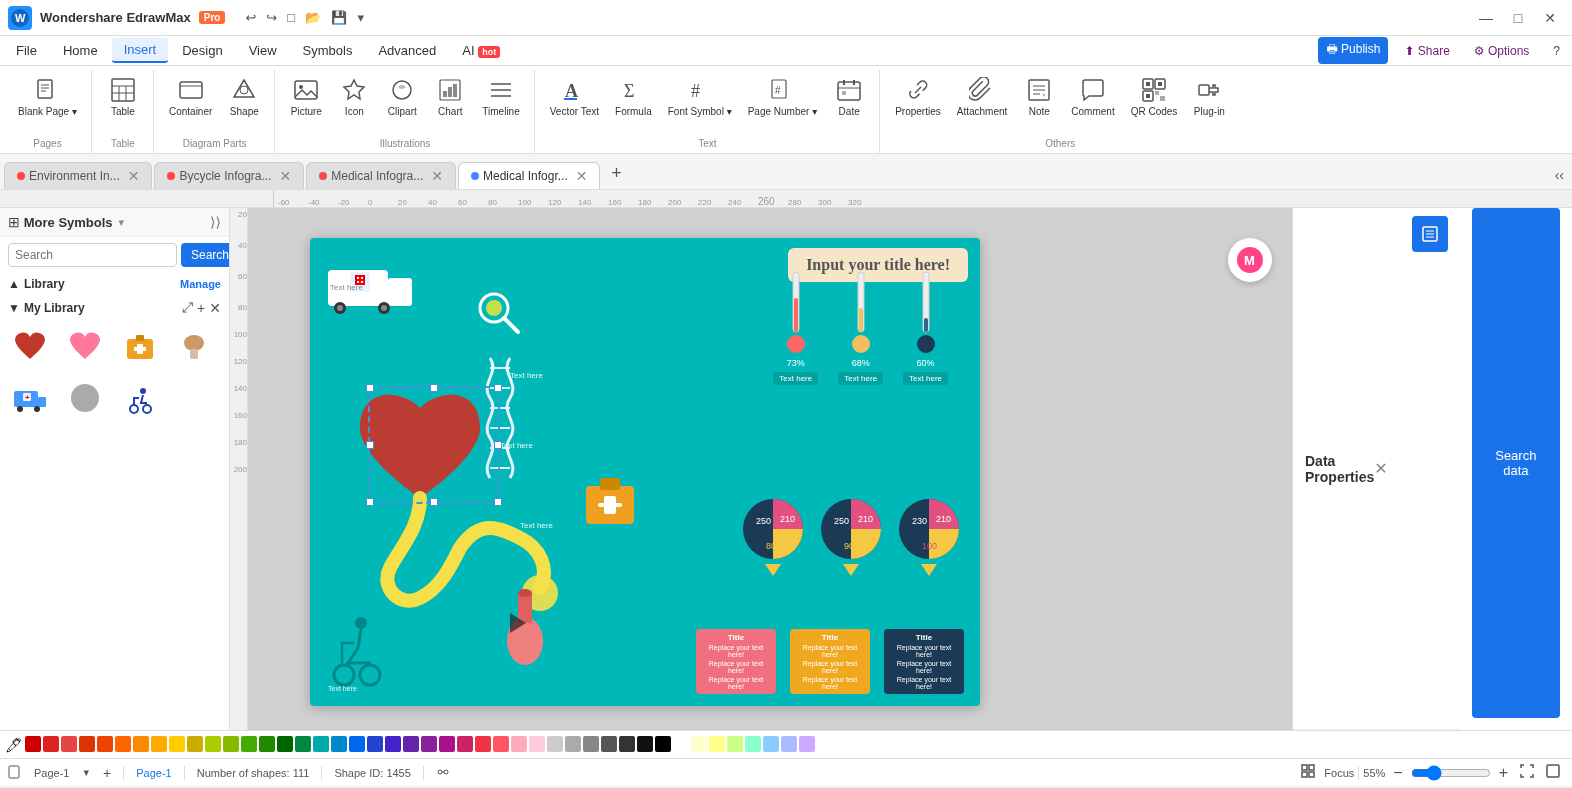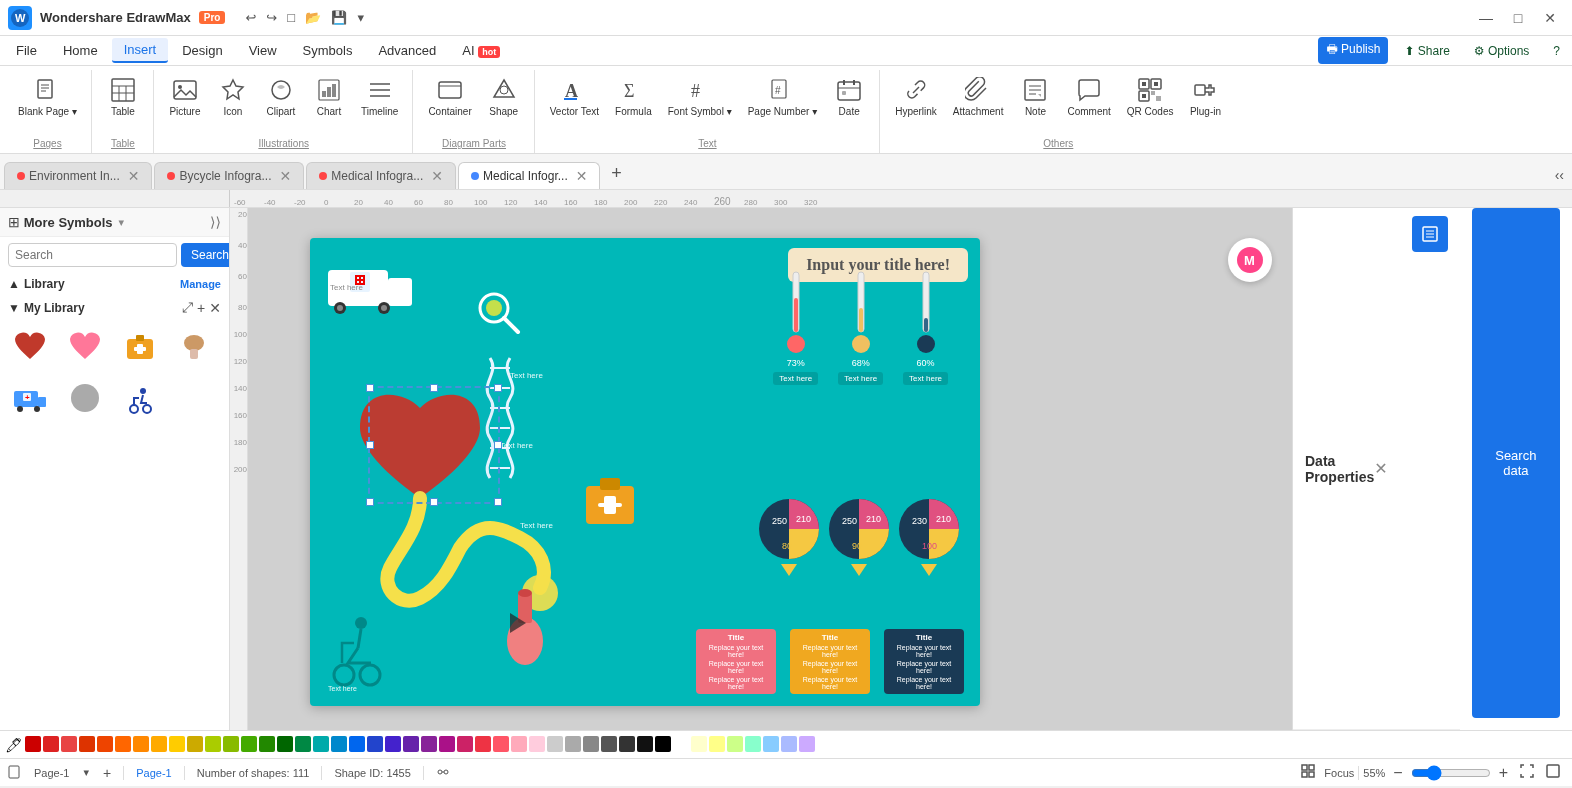--- a/index.html
+++ b/index.html
@@ -29,21 +29,21 @@
       background: #fff;
       display: flex;
       align-items: center;
       padding: 0 4px;
       border-bottom: 1px solid #ddd;
       gap: 2px;
     }
     .menu-item { padding: 4px 12px; cursor: pointer; border-radius: 3px; font-size: 13px; color: #333; }
     .menu-item.active { background: #e8f0fe; color: #1a73e8; border-bottom: 2px solid #1a73e8; }
     .menu-right { margin-left: auto; display: flex; align-items: center; gap: 8px; }
-    .menu-right button { background: none; border: none; cursor: pointer; font-size: 12px; color: #14532d; padding: 3px 8px; border-radius: 3px; display: flex; align-items: center; gap: 3px; }
+    .menu-right button { background: none; border: none; cursor: pointer; font-size: 12px; color: #701a75; padding: 3px 8px; border-radius: 3px; display: flex; align-items: center; gap: 3px; }
     .publish-btn { background: #1a73e8 !important; color: #fff !important; border-radius: 4px !important; }
 
     
     #ribbon {
       height: 88px;
       background: #fff;
       border-bottom: 1px solid #ddd;
       display: flex;
       align-items: stretch;
       padding: 4px 4px 0;
@@ -53,21 +53,21 @@
     .ribbon-group {
       display: flex;
       flex-direction: column;
       align-items: center;
       padding: 2px 8px;
       border-right: 1px solid #e0e0e0;
       min-width: 60px;
     }
     .ribbon-group:last-child { border-right: none; }
     .ribbon-group-items { display: flex; gap: 4px; align-items: flex-start; flex: 1; }
-    .ribbon-group-label { font-size: 10px; color: #888; margin-top: auto; padding-bottom: 2px; text-decoration: underline; }
+    .ribbon-group-label { font-size: 10px; color: #888; margin-top: auto; padding-bottom: 2px; }
     .ribbon-btn { display: flex; flex-direction: column; align-items: center; gap: 2px; cursor: pointer; padding: 4px 6px; border-radius: 4px; min-width: 44px; border: none; background: none; }
     .ribbon-btn .icon { font-size: 22px; color: #555; width: 28px; height: 28px; display: flex; align-items: center; justify-content: center; }
     .ribbon-btn .label { font-size: 10px; color: #333; text-align: center; white-space: nowrap; }
     .ribbon-btn-wide { min-width: 64px; }
 
     
     #tabsbar {
       height: 36px;
       background: #f5f5f5;
       display: flex;
@@ -256,20 +256,44 @@
       </button>
     </div>
     <div class="ribbon-group-label">Table</div>
   </div>
 
   <div class="ribbon-group">
     <div class="ribbon-group-items">
       <button class="ribbon-btn">
         <span class="icon">
           <svg width="26" height="26" viewBox="0 0 26 26">
+              <rect x="2" y="5" width="22" height="16" rx="2" fill="none" stroke="#555" stroke-width="1.5"></rect>
+              <line x1="2" y1="9" x2="24" y2="9" stroke="#555" stroke-width="1"></line>
+            </svg>
+        </span>
+        <span class="label">Container</span>
+      </button>
+      <button class="ribbon-btn">
+        <span class="icon">
+          <svg width="26" height="26" viewBox="0 0 26 26">
+              <polygon points="13,3 23,20 3,20" fill="none" stroke="#555" stroke-width="1.5"></polygon>
+              <circle cx="13" cy="13" r="4" fill="none" stroke="#555" stroke-width="1"></circle>
+            </svg>
+        </span>
+        <span class="label">Shape</span>
+      </button>
+    </div>
+    <div class="ribbon-group-label">Diagram Parts</div>
+  </div>
+
+  <div class="ribbon-group">
+    <div class="ribbon-group-items">
+      <button class="ribbon-btn">
+        <span class="icon">
+          <svg width="26" height="26" viewBox="0 0 26 26">
               <rect x="2" y="4" width="22" height="18" rx="2" fill="none" stroke="#555" stroke-width="1.5"></rect>
               <circle cx="8" cy="10" r="2" fill="#555"></circle>
               <polyline points="2,20 9,13 14,18 18,14 24,20" fill="none" stroke="#555" stroke-width="1.5"></polyline>
             </svg>
         </span>
         <span class="label">Picture</span>
       </button>
       <button class="ribbon-btn">
         <span class="icon">
           <svg width="26" height="26" viewBox="0 0 26 26">
@@ -303,44 +327,20 @@
           <svg width="26" height="26" viewBox="0 0 26 26">
               <line x1="3" y1="7" x2="23" y2="7" stroke="#555" stroke-width="1.5"></line>
               <line x1="3" y1="13" x2="23" y2="13" stroke="#555" stroke-width="1.5"></line>
               <line x1="3" y1="19" x2="23" y2="19" stroke="#555" stroke-width="1.5"></line>
             </svg>
         </span>
         <span class="label">Timeline</span>
       </button>
     </div>
     <div class="ribbon-group-label">Illustrations</div>
-  </div>
-
-  <div class="ribbon-group">
-    <div class="ribbon-group-items">
-      <button class="ribbon-btn">
-        <span class="icon">
-          <svg width="26" height="26" viewBox="0 0 26 26">
-              <rect x="2" y="5" width="22" height="16" rx="2" fill="none" stroke="#555" stroke-width="1.5"></rect>
-              <line x1="2" y1="9" x2="24" y2="9" stroke="#555" stroke-width="1"></line>
-            </svg>
-        </span>
-        <span class="label">Container</span>
-      </button>
-      <button class="ribbon-btn">
-        <span class="icon">
-          <svg width="26" height="26" viewBox="0 0 26 26">
-              <polygon points="13,3 23,20 3,20" fill="none" stroke="#555" stroke-width="1.5"></polygon>
-              <circle cx="13" cy="13" r="4" fill="none" stroke="#555" stroke-width="1"></circle>
-            </svg>
-        </span>
-        <span class="label">Shape</span>
-      </button>
-    </div>
-    <div class="ribbon-group-label">Diagram Parts</div>
   </div>
 
   <div class="ribbon-group">
     <div class="ribbon-group-items">
       <button class="ribbon-btn">
         <span class="icon">
           <svg width="26" height="26" viewBox="0 0 26 26">
               <text x="4" y="20" font-size="18" font-weight="bold" fill="#555" font-family="serif">A</text>
               <line x1="3" y1="22" x2="16" y2="22" stroke="#1a73e8" stroke-width="2"></line>
             </svg>
@@ -391,21 +391,21 @@
   <div class="ribbon-group">
     <div class="ribbon-group-items">
       <button class="ribbon-btn">
         <span class="icon">
           <svg width="26" height="26" viewBox="0 0 26 26">
               <path d="M10 16 L16 10" stroke="#555" stroke-width="1.5"></path>
               <path d="M6 14a4 4 0 0 0 5.7 5.7l2.8-2.8" fill="none" stroke="#555" stroke-width="1.5"></path>
               <path d="M12 8l2.8-2.8a4 4 0 0 1 5.7 5.7L17.7 13.7" fill="none" stroke="#555" stroke-width="1.5"></path>
             </svg>
         </span>
-        <span class="label">Hyperlink</span>
+        <span class="label">Properties</span>
       </button>
       <button class="ribbon-btn">
         <span class="icon">
           <svg width="26" height="26" viewBox="0 0 26 26">
               <path d="M21 11L11 21a7 7 0 0 1-9.9-9.9l9.9-9.9a5 5 0 0 1 7.1 7.1L8.1 18.4a3 3 0 0 1-4.2-4.2l9.9-9.9" fill="none" stroke="#555" stroke-width="1.5"></path>
             </svg>
         </span>
         <span class="label">Attachment</span>
       </button>
       <button class="ribbon-btn">
@@ -479,21 +479,21 @@
     <span class="tab-close">✕</span>
   </div>
   <div class="tab-add">+</div>
   <div class="tab-nav">
     <button>‹‹</button>
   </div>
 </div>
 
 <div id="main" style="height: calc(788px - 36px - 30px - 88px - 36px - 28px - 30px); display: flex; position: relative;">
 
-  <div style="position: absolute; top: 0; left: 0; right: 0; height: 18px; background: #f0f0f0; border-bottom: 1px solid #ddd; z-index: 10; display: flex;">
+  <div style="position: absolute; top: 0; left: 0; right: 0; height: 18px; background: #f0f0f0; border-bottom: 1px solid #ddd; z-index: 10; display: flex; padding-left: 44px;">
     <div style="width: 230px; border-right: 1px solid #ccc;"></div>
     <div style="flex: 1; display: flex; align-items: flex-end; overflow: hidden; padding-left: 4px;">
       <span style="font-size:8px;color:#999;width:30px;">-60</span>
       <span style="font-size:8px;color:#999;width:30px;">-40</span>
       <span style="font-size:8px;color:#999;width:30px;">-20</span>
       <span style="font-size:8px;color:#999;width:30px;">0</span>
       <span style="font-size:8px;color:#999;width:30px;">20</span>
       <span style="font-size:8px;color:#999;width:30px;">40</span>
       <span style="font-size:8px;color:#999;width:30px;">60</span>
       <span style="font-size:8px;color:#999;width:30px;">80</span>
@@ -724,21 +724,21 @@
             <svg width="22" height="90" viewBox="0 0 22 90">
               <rect x="8" y="4" width="6" height="60" rx="3" fill="#eee" stroke="#ccc" stroke-width="1"></rect>
               <rect x="9" y="50" width="4" height="14" rx="2" fill="#336688"></rect>
               <circle cx="11" cy="76" r="9" fill="#1a3a55"></circle>
             </svg>
             <span style="font-size:9px;color:#fff;">60%</span>
             <button style="background:#00a0a0;color:#fff;border:none;border-radius:3px;font-size:8px;padding:2px 6px;margin-top:4px;cursor:pointer;">Text here</button>
           </div>
         </div>
 
-        <div style="position: absolute; right: 16px; bottom: 130px; display: flex; gap: 0;">
+        <div style="position: absolute; right: 16px; bottom: 130px; display: flex; gap: 8px;">
           <div style="display:flex;flex-direction:column;align-items:center;">
             <svg width="70" height="70" viewBox="0 0 70 70">
               <circle cx="35" cy="35" r="30" fill="#1a3a55"></circle>
               <path d="M35 35 L65 35 A30 30 0 0 1 35 65 Z" fill="#f5c842"></path>
               <path d="M35 35 L35 5 A30 30 0 0 1 65 35 Z" fill="#e05080"></path>
               <text x="18" y="30" font-size="9" fill="#fff">250</text>
               <text x="42" y="28" font-size="9" fill="#fff">210</text>
               <text x="28" y="55" font-size="9" fill="#f5c842">80</text>
             </svg>
             <svg width="16" height="12">

